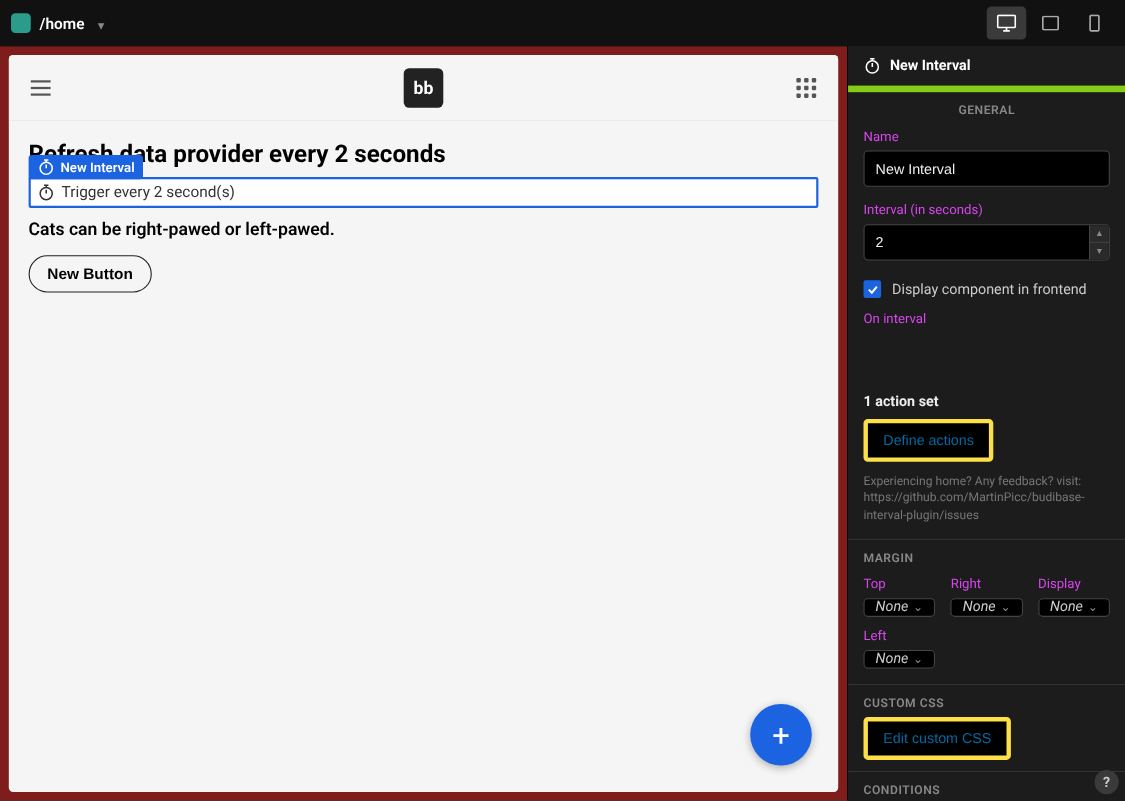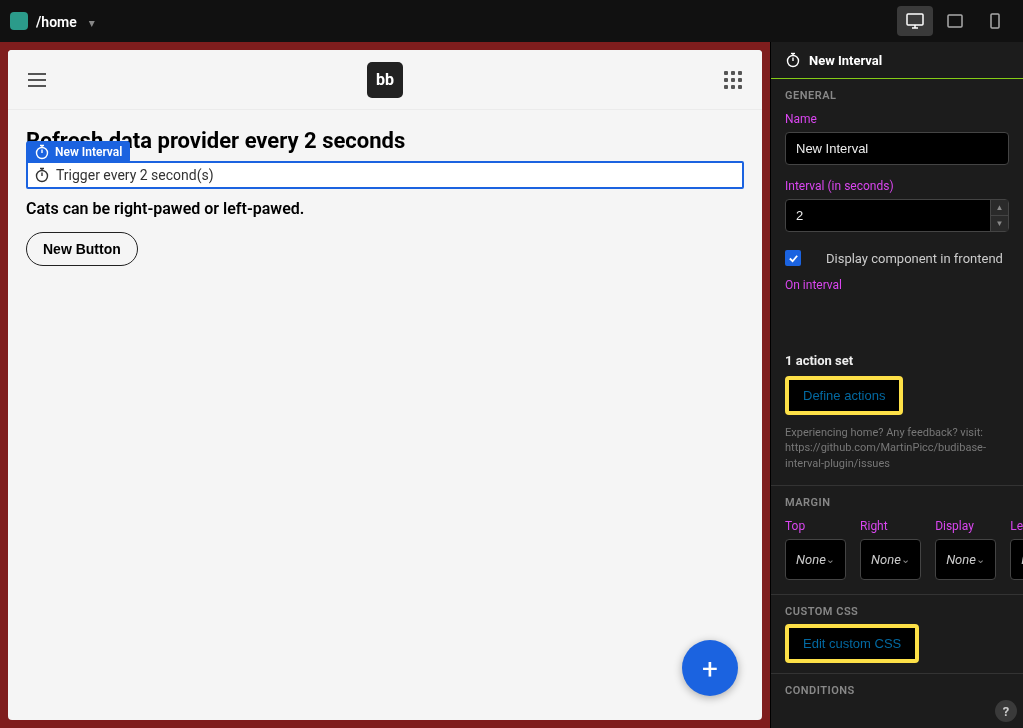--- a/index.html
+++ b/index.html
@@ -145,21 +145,21 @@
   font-weight: 700; color: #fff;
 }
 .section-label {
   padding: 10px 14px 6px;
   font-size: 11px;
   font-weight: 600;
   letter-spacing: 0.5px;
   color: #888;
   border-top: 1px solid #333;
 }
-.section-label.first { border-top: 1px solid #84cc16; }
+.section-label.first { border-top: 6px solid #84cc16; text-align: center; }
 .field-group { padding: 4px 14px 10px; }
 .field-label { font-size: 12px; color: #d946ef; margin-bottom: 6px; }
 .field-input {
   width: 100%;
   background: #000;
   border: 1px solid #444;
   border-radius: 4px;
   padding: 8px 10px;
   color: #eee;
   font-size: 13px;
@@ -170,21 +170,21 @@
   width: 18px; display: flex; flex-direction: column;
 }
 .spinner div {
   flex: 1; background: #2a2a2a; border-left: 1px solid #444;
   display: flex; align-items: center; justify-content: center;
   font-size: 8px; color: #888; cursor: pointer;
 }
 .spinner div:first-child { border-bottom: 1px solid #444; }
 
 .checkbox-row {
-  display: flex; align-items: center; gap: 25px;
+  display: flex; align-items: center; gap: 10px;
   padding: 8px 14px 12px;
 }
 .checkbox {
   width: 16px; height: 16px; background: #1b63e0; border-radius: 2px;
   display: flex; align-items: center; justify-content: center;
   cursor: pointer;
 }
 .checkbox svg { width: 11px; height: 11px; }
 
 .action-text { font-weight: 700; color: #eee; padding: 2px 14px 8px; margin-top: 43px; }
@@ -200,30 +200,30 @@
 }
 .help-text {
   padding: 0 14px 14px;
   font-size: 11px;
   color: #777;
   line-height: 1.4;
 }
 
 .margin-grid {
   display: grid;
-  grid-template-columns: 1fr 1fr 1fr 1fr;
+  grid-template-columns: 1fr 1fr 1fr;
   gap: 10px 14px;
   padding: 4px 14px 14px;
 }
 .select-box {
   width: 100%;
   background: #000;
   border: 1px solid #444;
   border-radius: 4px;
-  padding: 12px 10px;
+  padding: 0 10px;
   color: #ccc;
   font-style: italic;
   font-size: 13px;
   display: flex; justify-content: space-between; align-items: center;
   cursor: pointer;
 }
 .select-box .chev { font-style: normal; color: #888; font-size: 11px; }
 
 .help-fab {
   position: fixed;

